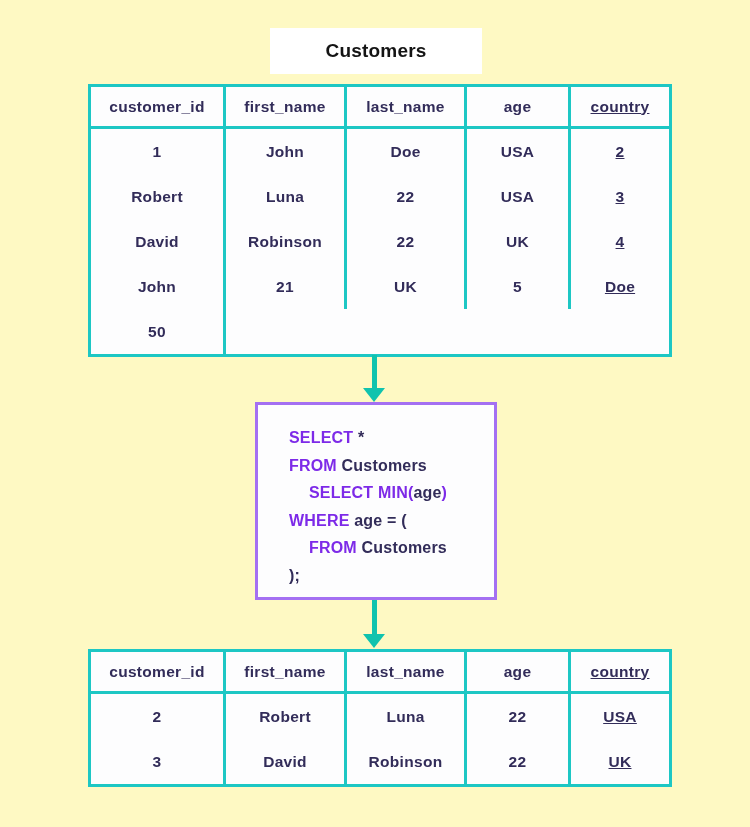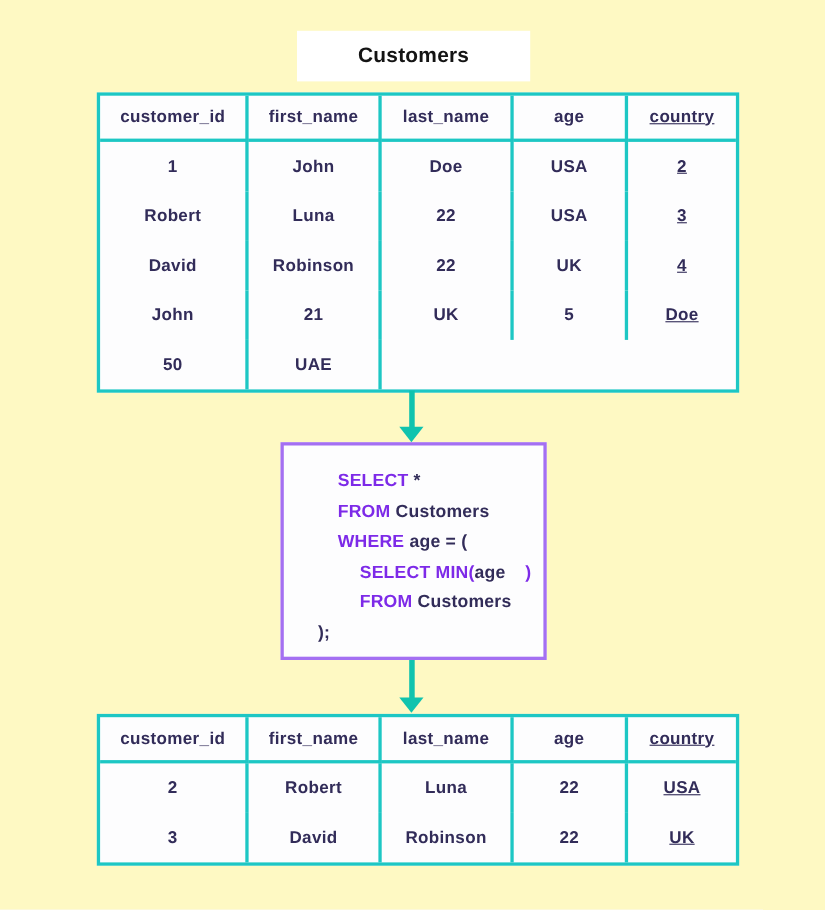--- a/index.html
+++ b/index.html
@@ -46,21 +46,21 @@
   .sql-box {
     position:absolute; left:255px; top:402px; width:242px; height:198px;
     border:3px solid #a470f2; background:#fdfdfe;
     padding:19px 0 0 31px;
   }
   .sql-line {
     font-size:16px; line-height:27.5px; font-weight:600;
     color:#322c59; white-space:pre; letter-spacing:.2px;
   }
   .sql-line.indent { padding-left:20px; }
-  .kw { color:#7d2ae8; font-weight:700;margin-left:18px; }
+  .kw { color:#7d2ae8; font-weight:700; }
 </style>
 </head>
 <body>
 
 <div class="page">
 
   <div class="title-wrap">
     <span>Customers</span>
   </div>
 
@@ -89,31 +89,30 @@
     <div class="td">UK</div>
 
     <div class="td">4</div>
     <div class="td">John</div>
     <div class="td">21</div>
     <div class="td">UK</div>
 
     <div class="td">5</div>
     <div class="td">Doe</div>
     <div class="td">50</div>
-    <div class="td">UAE</div>
   </div>
 
   <div class="arrow-line a1-line"></div>
   <div class="arrow-head a1-head"></div>
 
   <div class="sql-box">
     <div class="sql-line"><span class="kw">SELECT</span><span> *</span></div>
     <div class="sql-line"><span class="kw">FROM</span><span> Customers</span></div>
+    <div class="sql-line indent"><span class="kw">SELECT MIN(</span><span>age</span><span class="kw">)</span></div>
     <div class="sql-line"><span class="kw">WHERE</span><span> age = (</span></div>
-    <div class="sql-line indent"><span class="kw">SELECT MIN(</span><span>age</span><span class="kw">)</span></div>
     <div class="sql-line indent"><span class="kw">FROM</span><span> Customers</span></div>
     <div class="sql-line"><span>);</span></div>
   </div>
 
   <div class="arrow-line a2-line"></div>
   <div class="arrow-head a2-head"></div>
 
   <div class="tbl tbl-bottom">
     <div class="th">customer_id</div>
     <div class="th">first_name</div>

